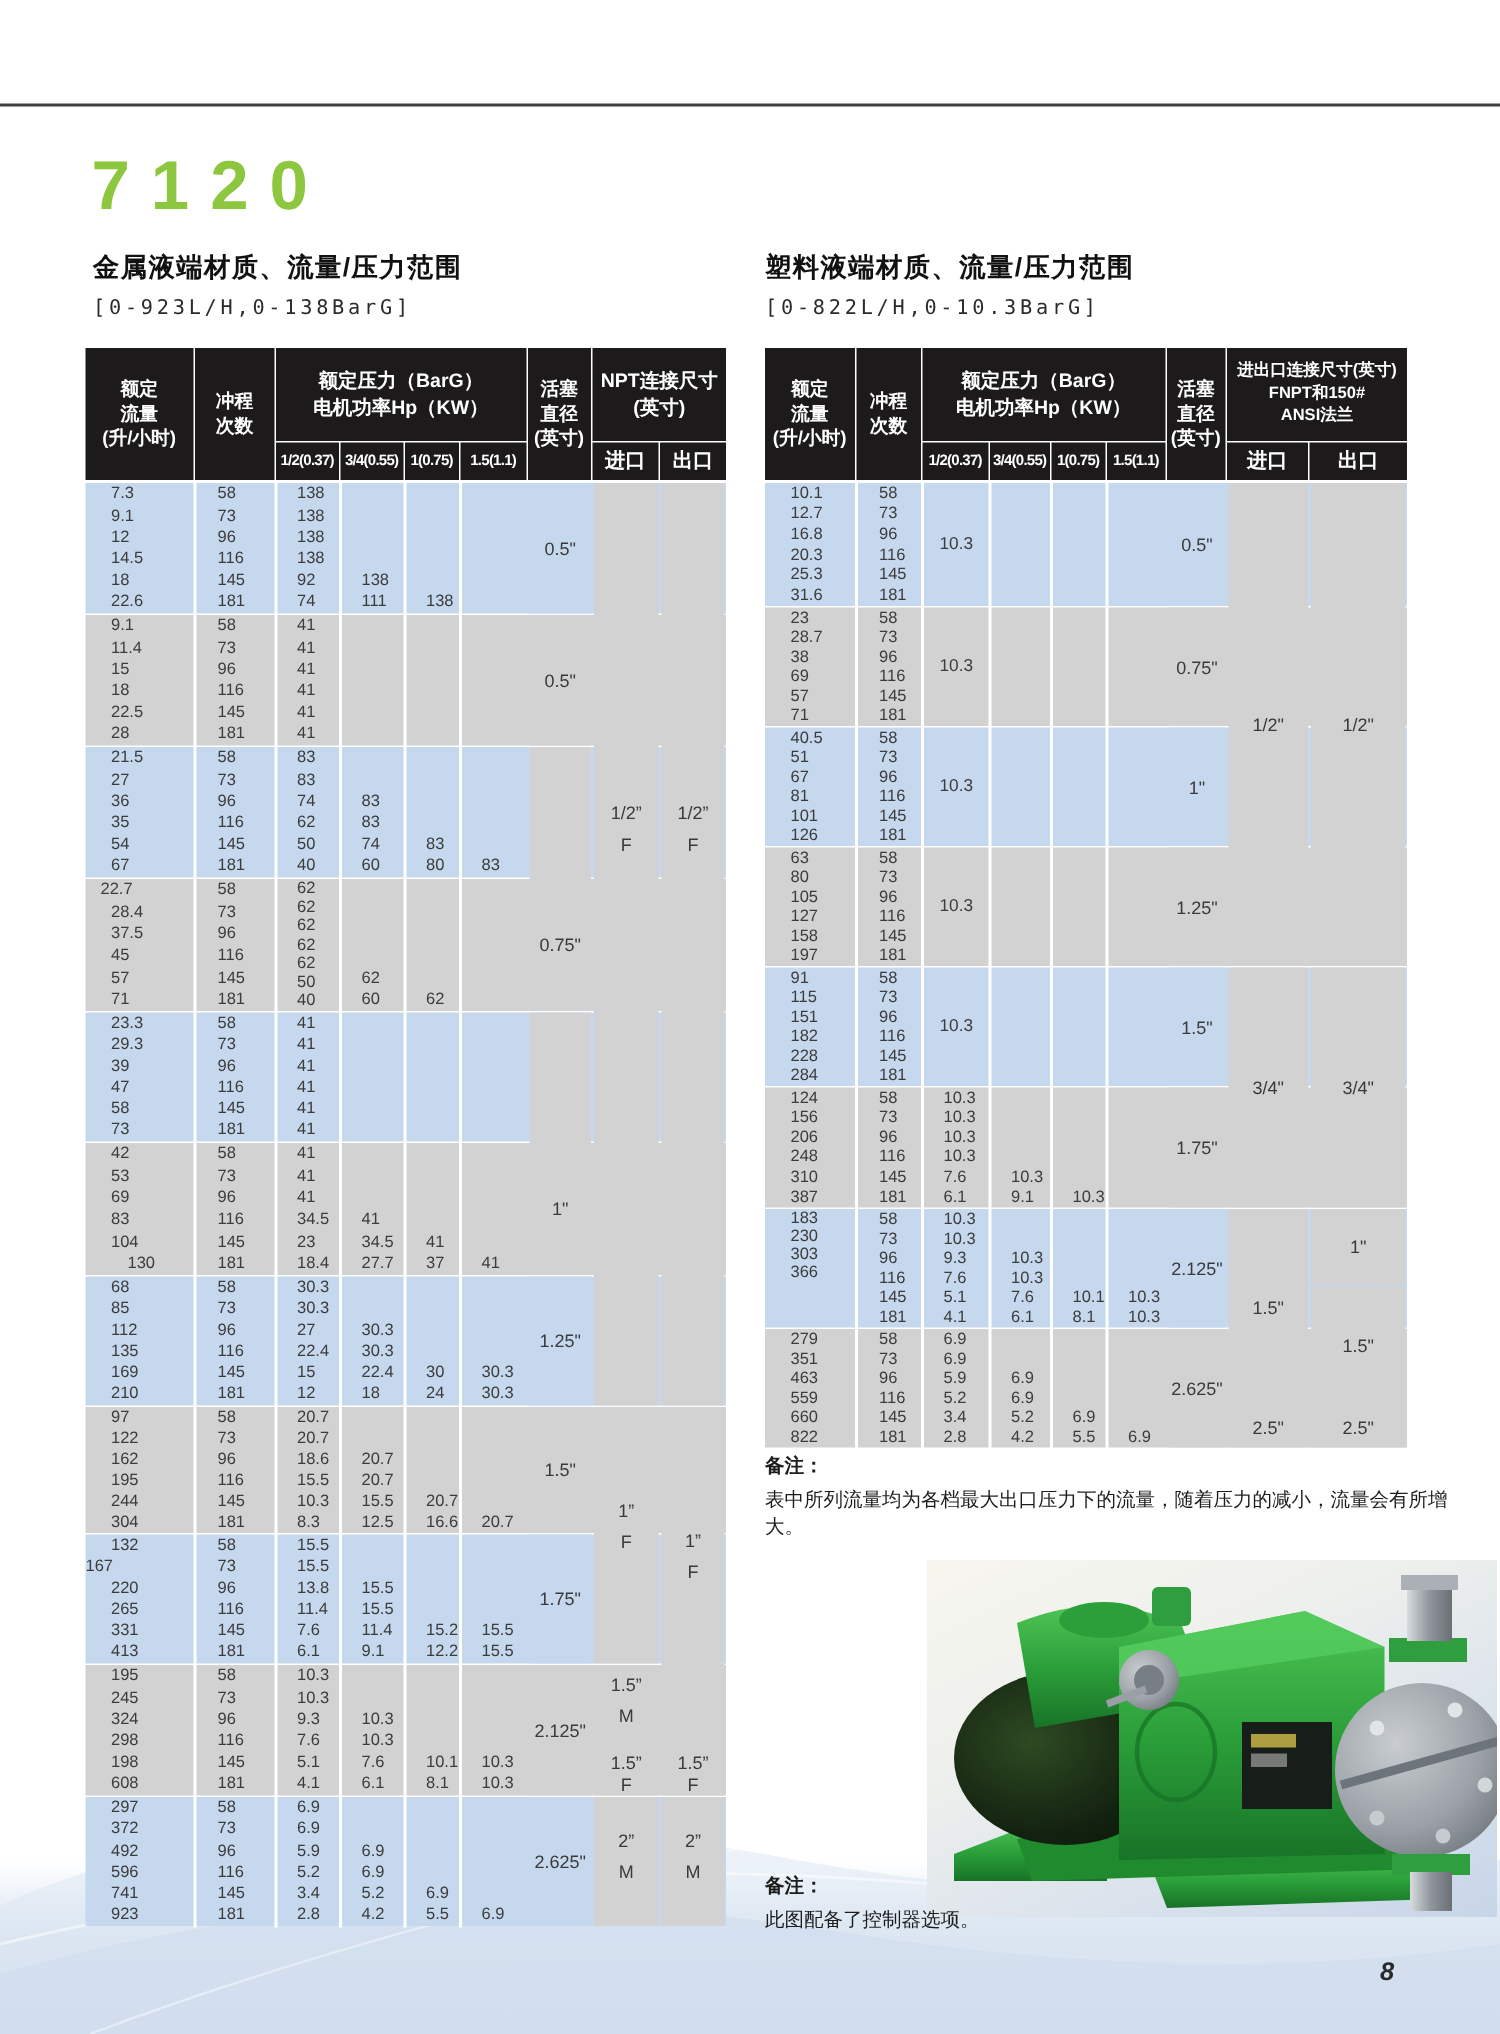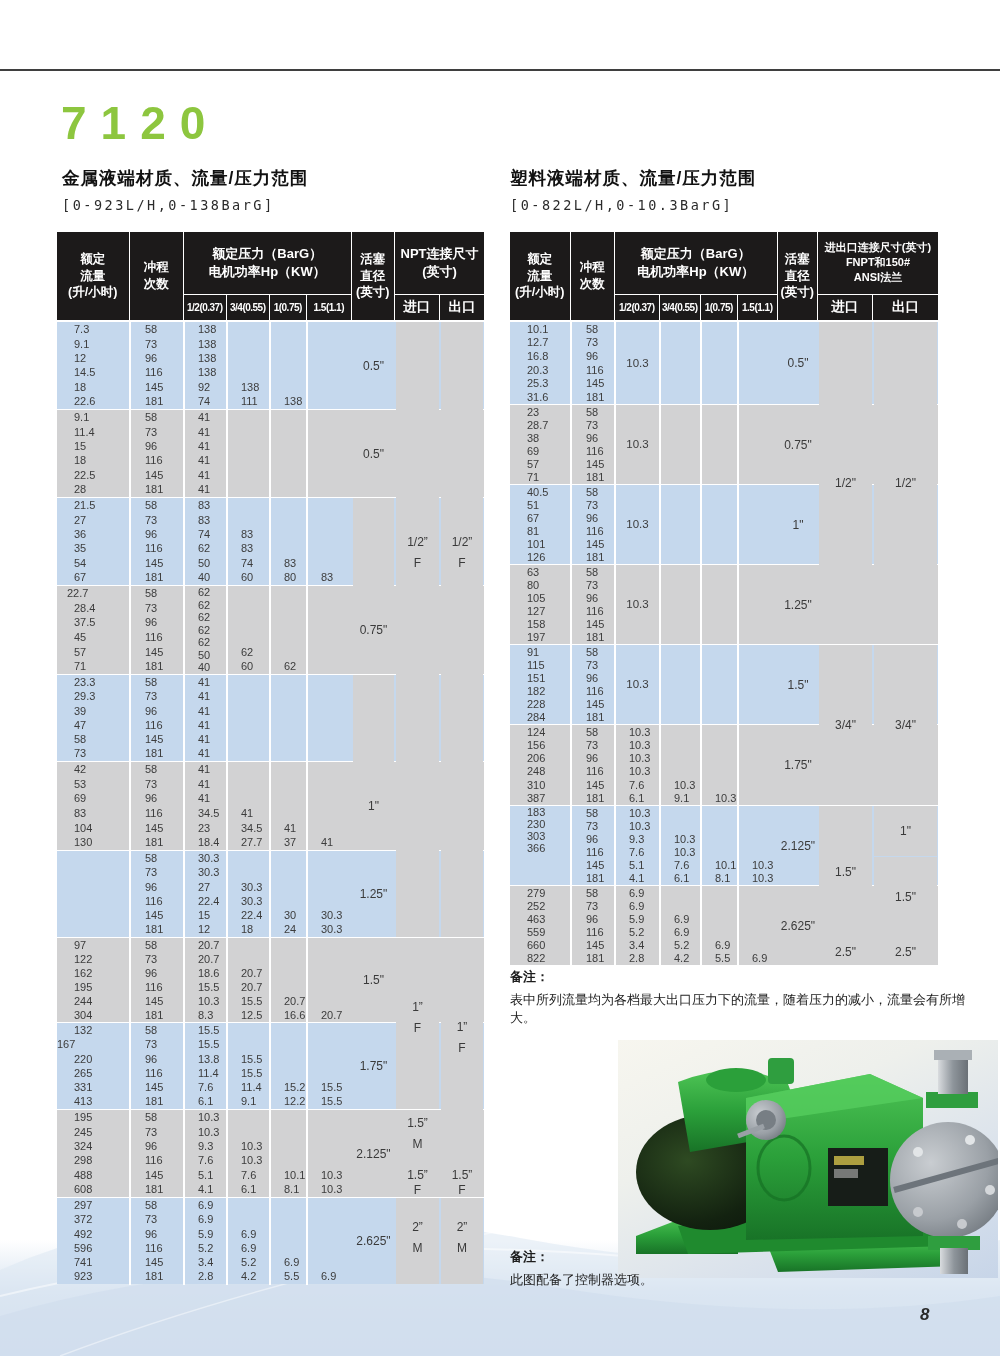--- a/index.html
+++ b/index.html
@@ -412,21 +412,21 @@
         <div class="ln" style="padding-left: 14px;"></div>
       </div>
     </div>
     <div class="grow bg-gray" style="left: 0px; top: 530px; width: 427px; height: 87.5px;">
       <div class="col" style="left: 0px; width: 73px;">
         <div class="ln" style="padding-left: 17px;">42</div>
         <div class="ln" style="padding-left: 17px;">53</div>
         <div class="ln" style="padding-left: 17px;">69</div>
         <div class="ln" style="padding-left: 17px;">83</div>
         <div class="ln" style="padding-left: 17px;">104</div>
-        <div class="ln" style="padding-left: 17px;">130</div>
+        <div class="ln" style="padding-left: 28px;">130</div>
       </div>
       <div class="col" style="left: 73px; width: 54px;">
         <div class="ln" style="padding-left: 15px;">58</div>
         <div class="ln" style="padding-left: 15px;">73</div>
         <div class="ln" style="padding-left: 15px;">96</div>
         <div class="ln" style="padding-left: 15px;">116</div>
         <div class="ln" style="padding-left: 15px;">145</div>
         <div class="ln" style="padding-left: 15px;">181</div>
       </div>
       <div class="col" style="left: 127px; width: 43px;">
@@ -456,20 +456,28 @@
       <div class="col" style="left: 250px; width: 45px;">
         <div class="ln" style="padding-left: 14px;"></div>
         <div class="ln" style="padding-left: 14px;"></div>
         <div class="ln" style="padding-left: 14px;"></div>
         <div class="ln" style="padding-left: 14px;"></div>
         <div class="ln" style="padding-left: 14px;"></div>
         <div class="ln" style="padding-left: 14px;">41</div>
       </div>
     </div>
     <div class="grow bg-blue" style="left: 0px; top: 619px; width: 427px; height: 85.5px;">
+      <div class="col" style="left: 0px; width: 73px;">
+        <div class="ln" style="padding-left: 17px;">68</div>
+        <div class="ln" style="padding-left: 17px;">85</div>
+        <div class="ln" style="padding-left: 17px;">112</div>
+        <div class="ln" style="padding-left: 17px;">135</div>
+        <div class="ln" style="padding-left: 17px;">169</div>
+        <div class="ln" style="padding-left: 17px;">210</div>
+      </div>
       <div class="col" style="left: 73px; width: 54px;">
         <div class="ln" style="padding-left: 15px;">58</div>
         <div class="ln" style="padding-left: 15px;">73</div>
         <div class="ln" style="padding-left: 15px;">96</div>
         <div class="ln" style="padding-left: 15px;">116</div>
         <div class="ln" style="padding-left: 15px;">145</div>
         <div class="ln" style="padding-left: 15px;">181</div>
       </div>
       <div class="col" style="left: 127px; width: 43px;">
         <div class="ln" style="padding-left: 14px;">30.3</div>
@@ -603,21 +611,21 @@
         <div class="ln" style="padding-left: 14px;">15.5</div>
         <div class="ln" style="padding-left: 14px;">15.5</div>
       </div>
     </div>
     <div class="grow bg-gray" style="left: 0px; top: 878px; width: 427px; height: 86.5px;">
       <div class="col" style="left: 0px; width: 73px;">
         <div class="ln" style="padding-left: 17px;">195</div>
         <div class="ln" style="padding-left: 17px;">245</div>
         <div class="ln" style="padding-left: 17px;">324</div>
         <div class="ln" style="padding-left: 17px;">298</div>
-        <div class="ln" style="padding-left: 17px;">488</div>
+        <div class="ln" style="padding-left: 17px;">198</div>
         <div class="ln" style="padding-left: 17px;">608</div>
       </div>
       <div class="col" style="left: 73px; width: 54px;">
         <div class="ln" style="padding-left: 15px;">58</div>
         <div class="ln" style="padding-left: 15px;">73</div>
         <div class="ln" style="padding-left: 15px;">96</div>
         <div class="ln" style="padding-left: 15px;">116</div>
         <div class="ln" style="padding-left: 15px;">145</div>
         <div class="ln" style="padding-left: 15px;">181</div>
       </div>
@@ -1042,21 +1050,21 @@
         <div class="ln" style="padding-left: 14px;"></div>
         <div class="ln" style="padding-left: 14px;"></div>
         <div class="ln" style="padding-left: 14px;"></div>
         <div class="ln" style="padding-left: 14px;">10.3</div>
         <div class="ln" style="padding-left: 14px;">10.3</div>
       </div>
     </div>
     <div class="grow bg-gray" style="left: 0px; top: 654px; width: 428px; height: 78.5px;">
       <div class="col" style="left: 0px; width: 61px;">
         <div class="ln" style="padding-left: 17px;">279</div>
-        <div class="ln" style="padding-left: 17px;">252</div>
+        <div class="ln" style="padding-left: 17px;">351</div>
         <div class="ln" style="padding-left: 17px;">463</div>
         <div class="ln" style="padding-left: 17px;">559</div>
         <div class="ln" style="padding-left: 17px;">660</div>
         <div class="ln" style="padding-left: 17px;">822</div>
       </div>
       <div class="col" style="left: 61px; width: 44px;">
         <div class="ln" style="padding-left: 15px;">58</div>
         <div class="ln" style="padding-left: 15px;">73</div>
         <div class="ln" style="padding-left: 15px;">96</div>
         <div class="ln" style="padding-left: 15px;">116</div>

